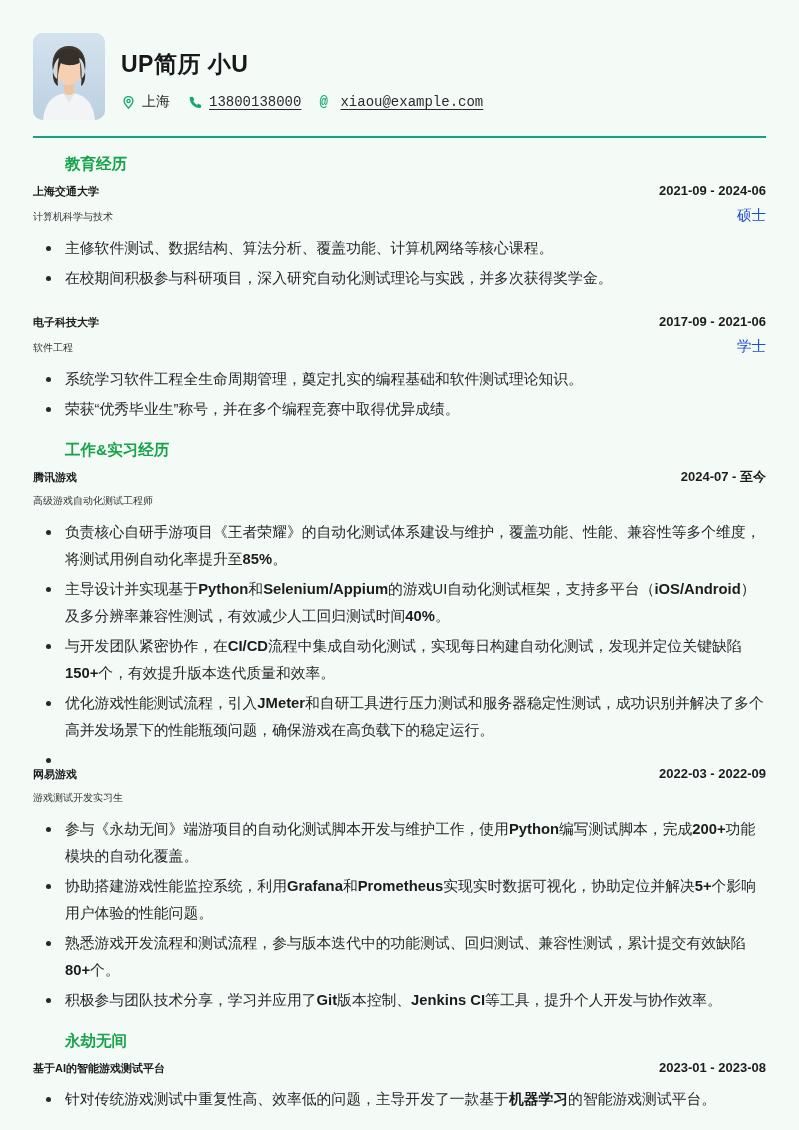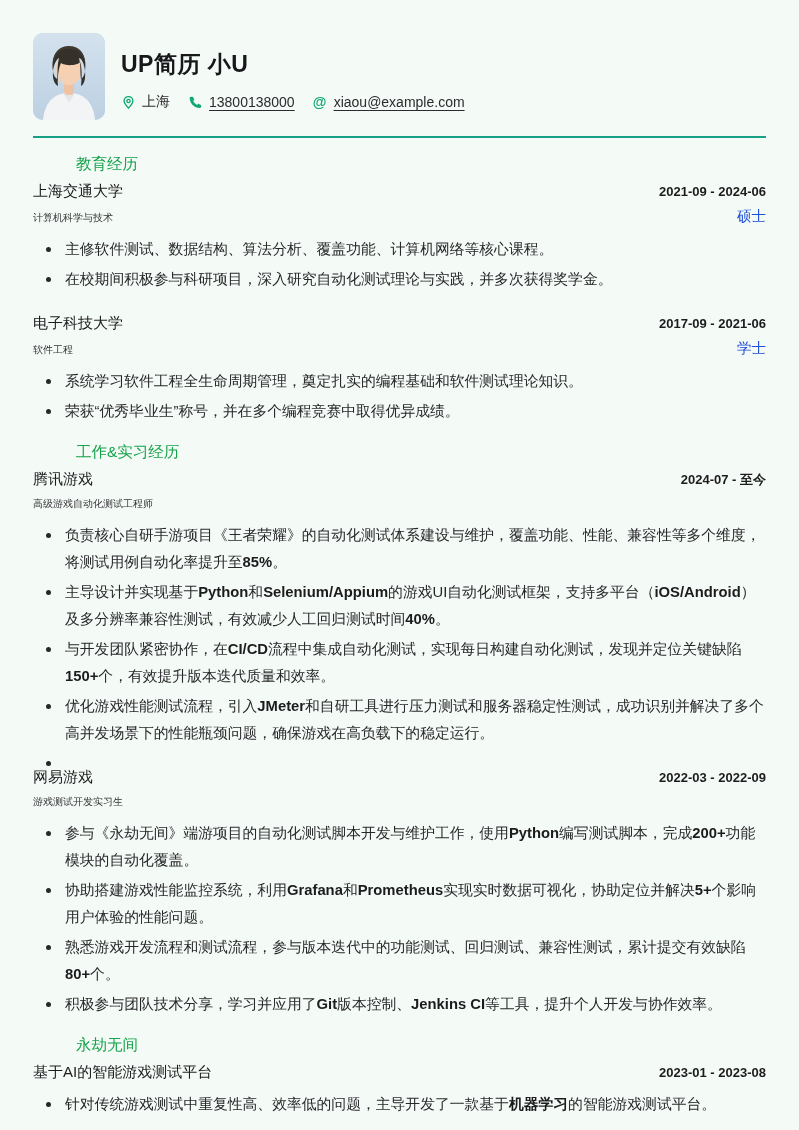--- a/index.html
+++ b/index.html
@@ -18,41 +18,41 @@
   .photo {
     width: 72px; height: 87px;
     border-radius: 10px;
     overflow: hidden;
     flex: 0 0 auto;
     background: #c9d9e8;
   }
   .photo svg { display: block; width: 100%; height: 100%; }
   .head-text { padding: 16px 0 0 16px; flex: 1 1 auto; }
   .name { font-size: 23px; font-weight: 700; color: #18181b; letter-spacing: .5px; }
-  .contact { display: flex; align-items: center; margin-top: 13px; font-size: 14px; color: #2b2b2e; }
+  .contact { display: flex; align-items: center; margin-top: 13px; font-size: 14px; color: #2b2b2e; font-family: Liberation Mono, monospace; }
   .contact .item { display: inline-flex; align-items: center; margin-right: 18px; }
   .contact .ic { display: inline-flex; width: 15px; height: 15px; margin-right: 6px; color: #10a877; }
   .contact .ic svg { width: 15px; height: 15px; }
   .contact a.link {
     color: #2b2b2e; text-decoration: underline;
     text-underline-offset: 3px; text-decoration-thickness: 1px;
   }
   .at-glyph { font-size: 14px; font-weight: 700; color: #10a877; line-height: 15px; }
 
   .divider { border: none; height: 2px; background: #17a086; margin-top: 16px; }
 
   
   .section-title {
-    color: #16a34a; font-size: 15.5px; font-weight: 400;
-    line-height: 21px; margin: 16px 11px 5px; padding-left: 32px;
+    color: #16a34a; font-size: 15.5px; font-weight: 700;
+    line-height: 21px; margin: 16px 0 5px; padding-left: 32px;
   }
   .section-title.first { margin-top: 15px; }
   .entry + .entry { margin-top: 18px; }
   .entry-row { display: flex; justify-content: space-between; align-items: baseline; line-height: 24px; }
-  .org { font-size: 15px; font-weight: 400; color: #1c1c1e; text-align: right; }
+  .org { font-size: 11px; font-weight: 700; color: #1c1c1e; text-align: right; }
   .date { font-size: 13px; font-weight: 700; color: #1c1c1e; white-space: nowrap; }
   .role { font-size: 10px; color: #333336; }
   .degree { font-size: 14.5px; color: #1d4ed8; }
 
   ul.bullets { list-style: none; margin-top: 6px; }
   ul.bullets li {
     position: relative;
     padding-left: 32px;
     font-size: 14.8px;
     line-height: 27px;

